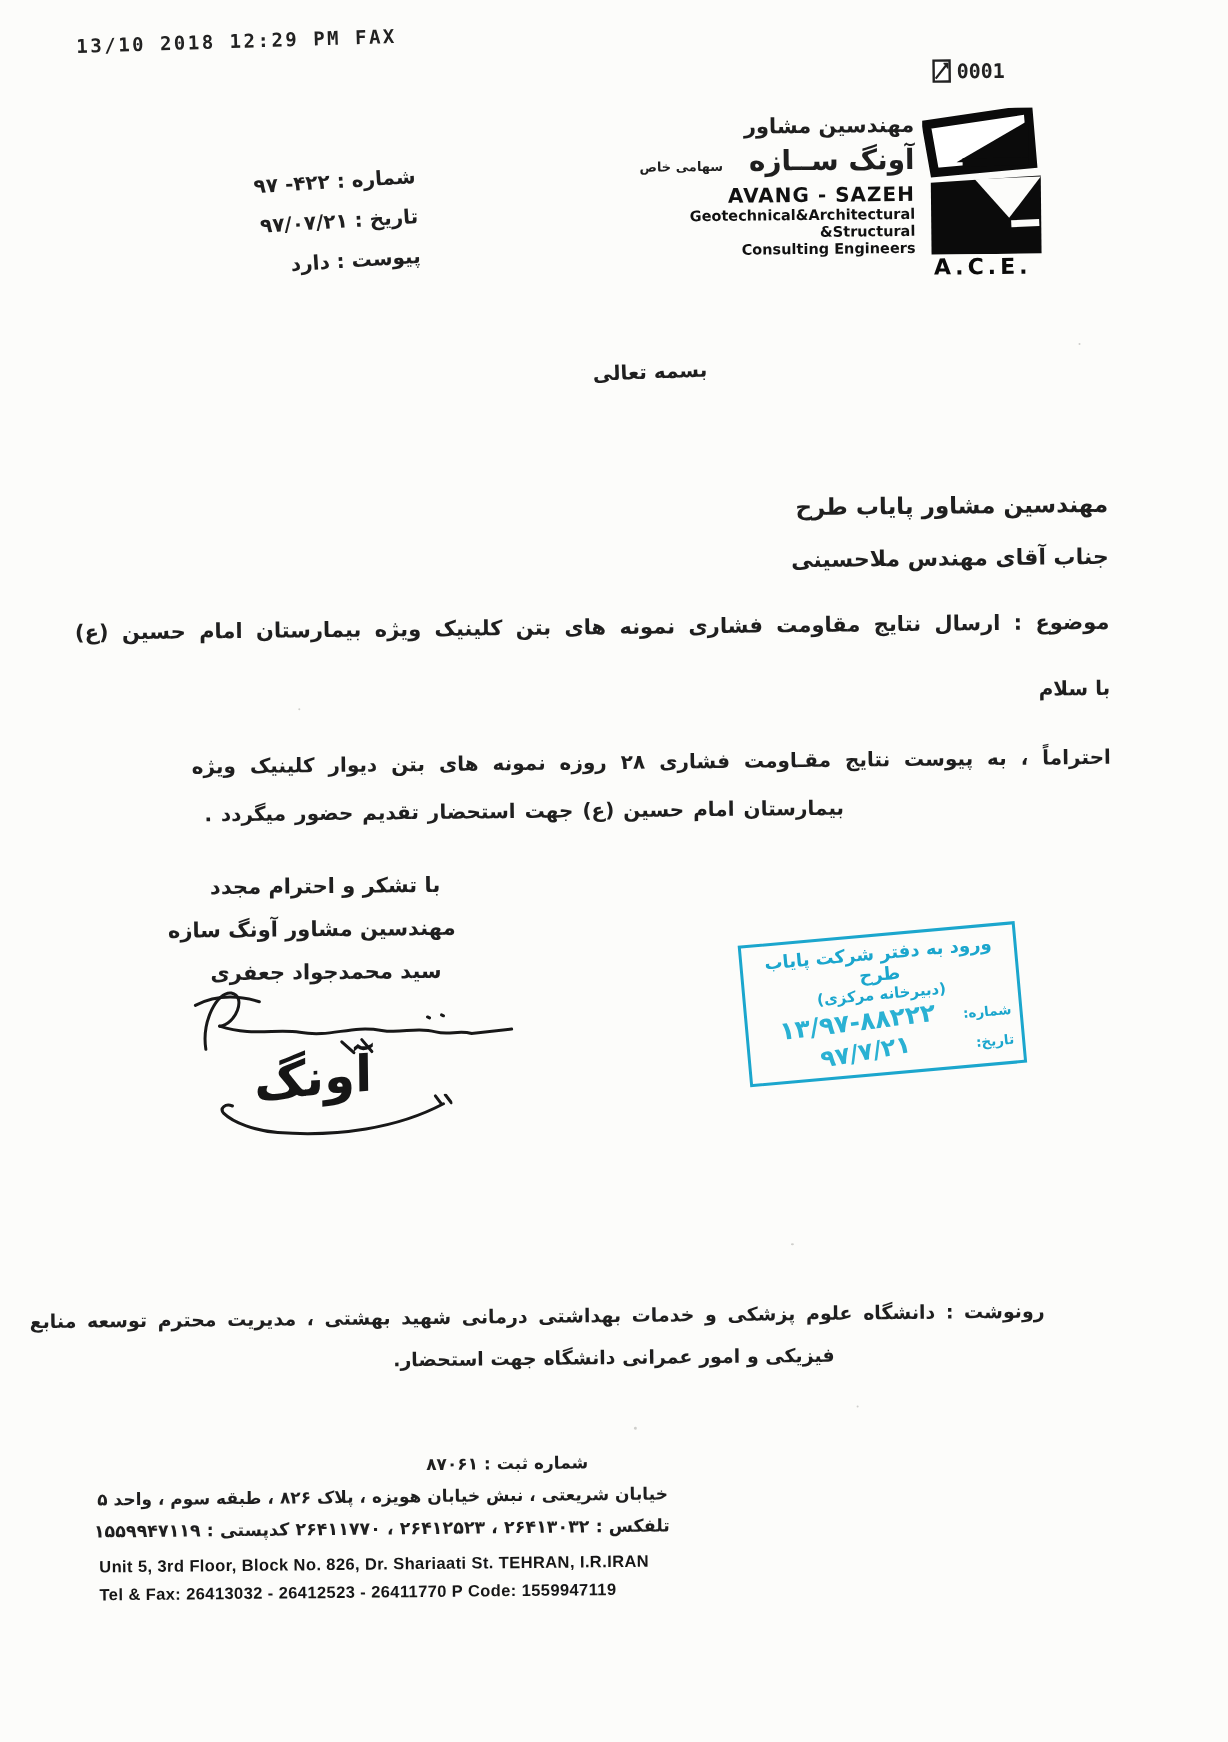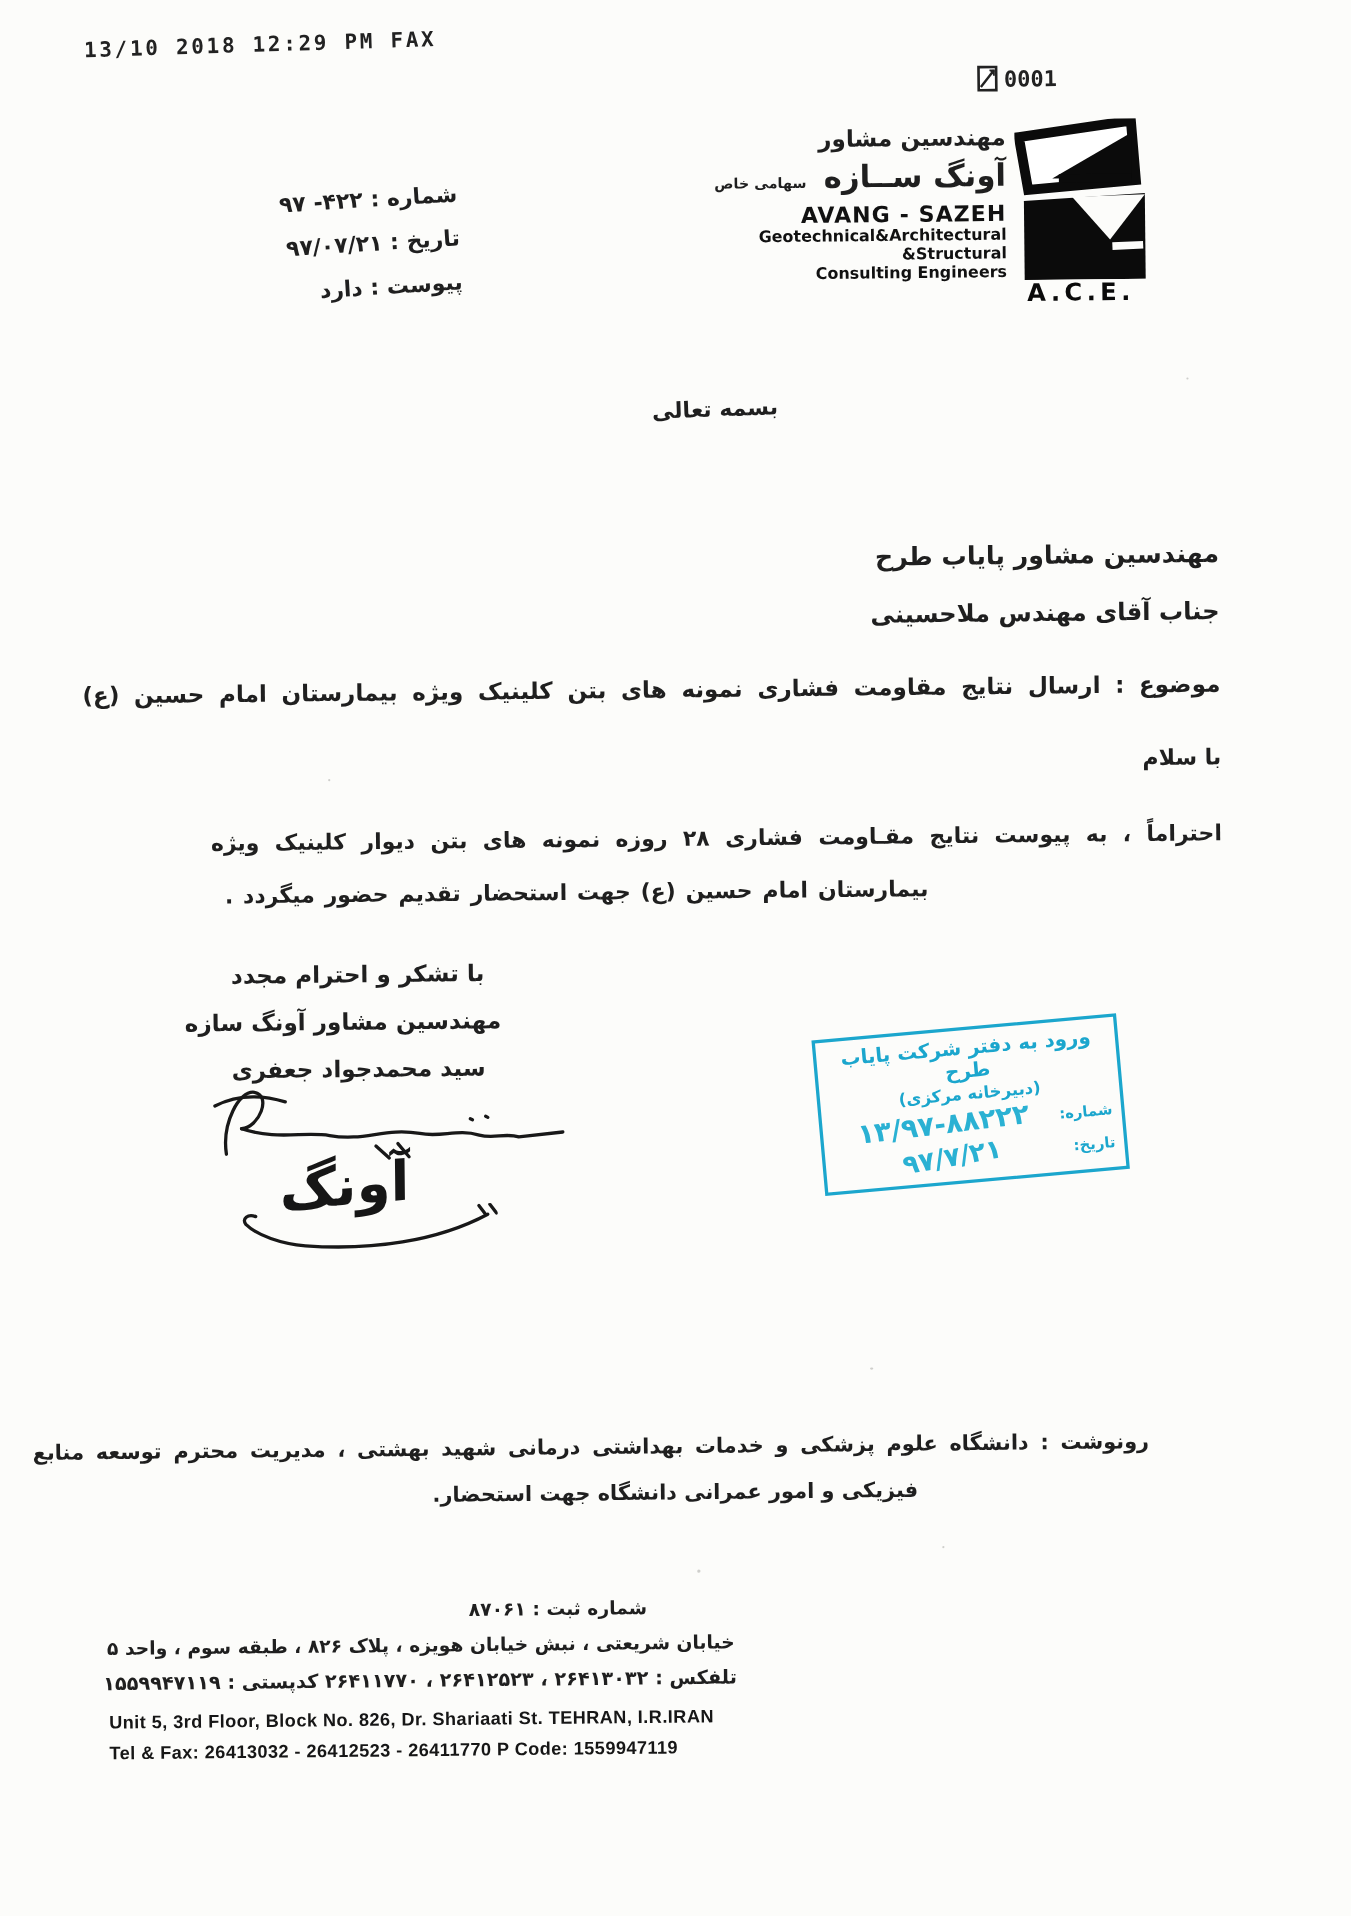--- a/index.html
+++ b/index.html
@@ -16,28 +16,28 @@
   .abs{position:absolute;white-space:nowrap;}
   .rtl{direction:rtl;unicode-bidi:isolate;}
 
   
   .fax-header{
     left:85px;top:26px;
     font-family:"DejaVu Sans Mono", monospace;
     font-size:19px;font-weight:600;letter-spacing:2.5px;
     transform:rotate(-1.2deg);color:#222;
   }
-  .fax-pagenum{left:896px;top:62px;display:flex;align-items:center;gap:4px;
+  .fax-pagenum{left:940px;top:62px;display:flex;align-items:center;gap:4px;
     font-family:"DejaVu Sans Mono", monospace;font-size:20px;font-weight:600;color:#222;}
 
   
   .lh{right:306px;top:116px;text-align:right;}
   .lh-fa1{font-size:21px;font-weight:bold;margin-bottom:6px;}
   .lh-fa2{font-size:28px;font-weight:bold;}
-  .lh-fa2 .ctype{font-size:13px;font-weight:600;margin-right:6px;}
+  .lh-fa2 .ctype{font-size:13px;font-weight:600;margin-right:16px;}
   .lh-en-name{font-size:20px;font-weight:bold;letter-spacing:1px;margin-top:6px;color:#111;}
   .lh-en{font-size:14.5px;font-weight:bold;line-height:17px;color:#111;}
   .logo{left:930px;top:112px;}
   .ace{left:926px;top:258px;width:126px;text-align:center;
     font-size:22px;font-weight:bold;letter-spacing:4px;color:#0a0a0a;}
 
   
   .ref{left:193px;top:160px;width:232px;text-align:right;
     font-size:20px;font-weight:bold;line-height:40px;
     transform:rotate(-3deg);}

